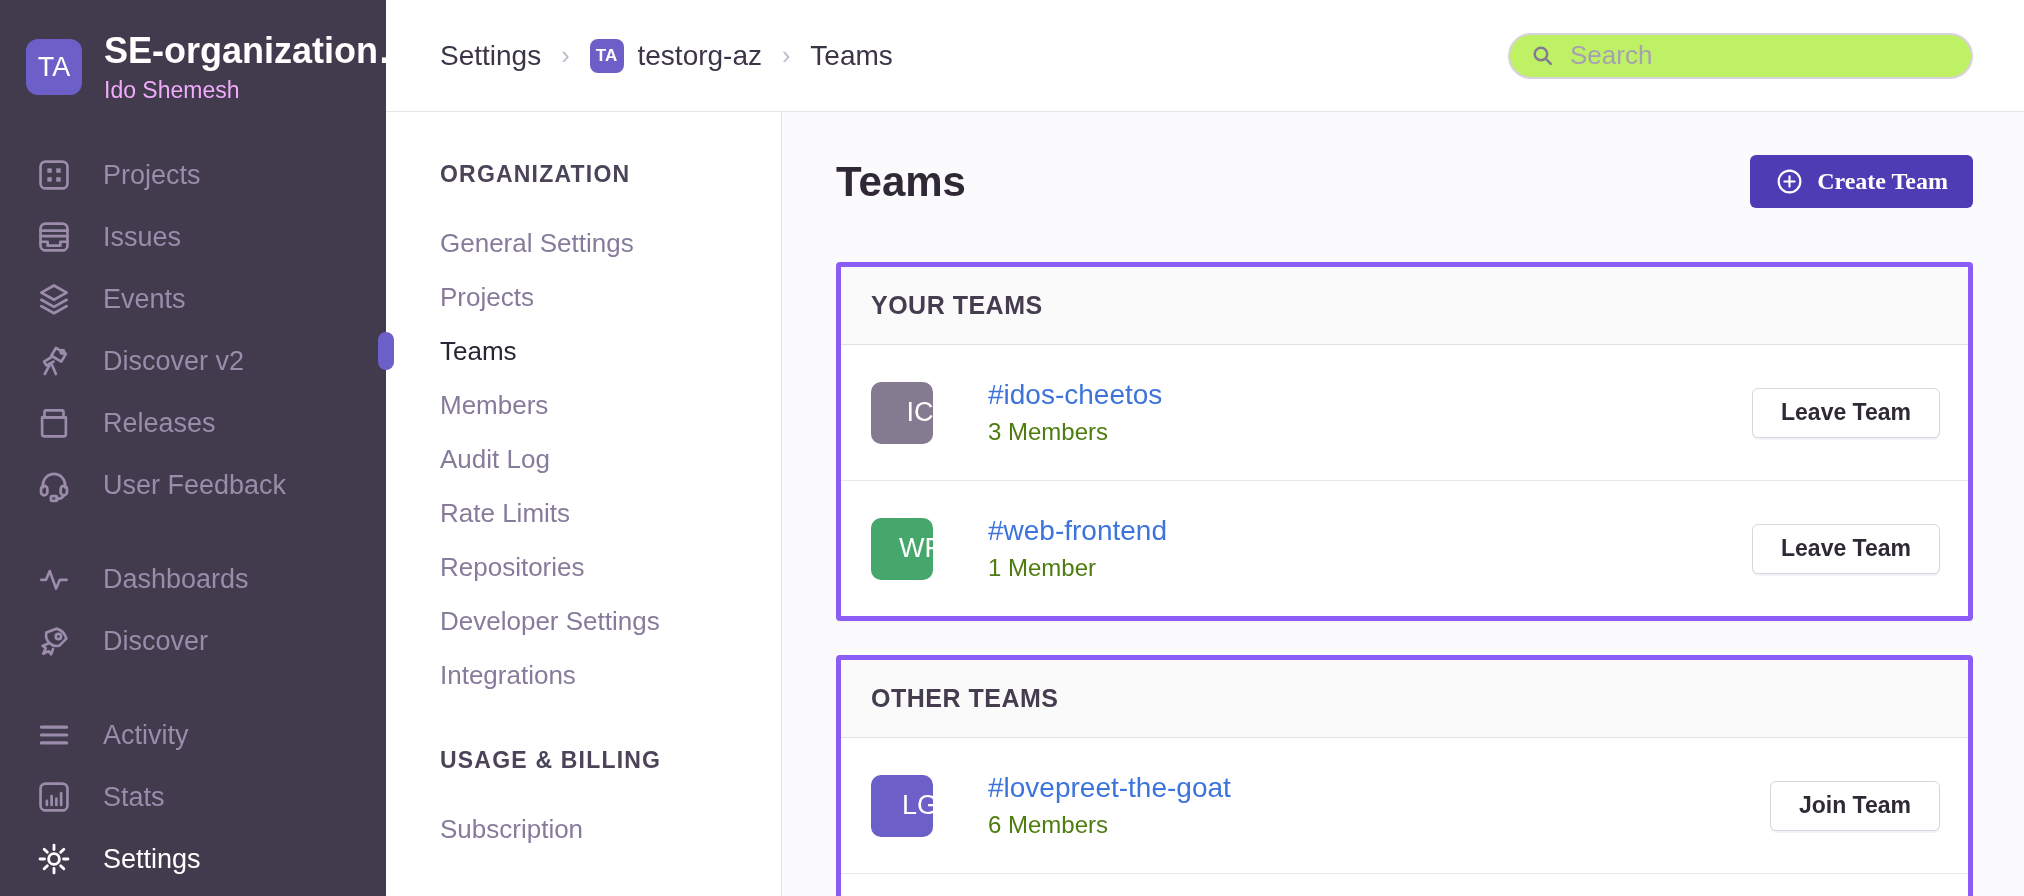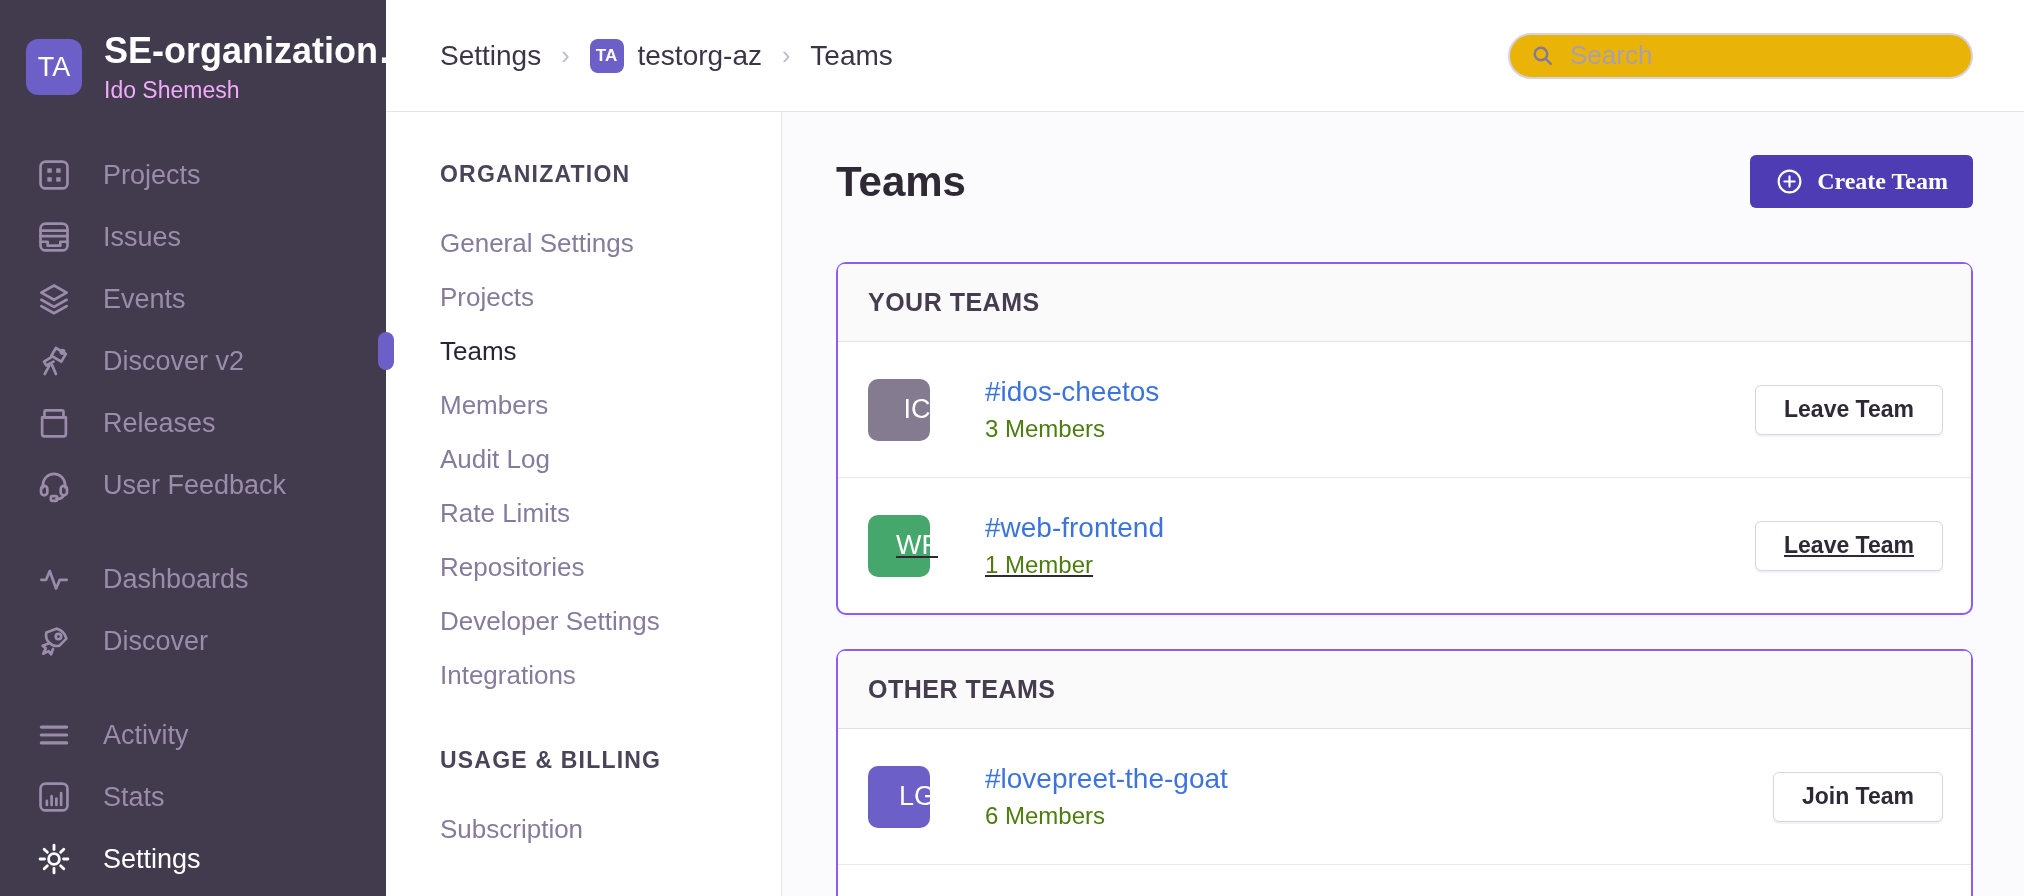--- a/index.html
+++ b/index.html
@@ -53,21 +53,21 @@
     width: 34px; height: 34px; border-radius: 8px; background: #6c5fc7;
     color: #fff; font-size: 17px; font-weight: 600;
     display: flex; align-items: center; justify-content: center;
   }
   .crumb-org { display: flex; align-items: center; gap: 14px; }
 
   .search {
     display: flex; align-items: center; gap: 15px;
     width: 465px; height: 46px;
     border: 2px solid #d8d1e0; border-radius: 24px;
-    padding: 0 20px; background: #eab308;
+    padding: 0 20px; background: #bef264;
   }
   .search svg { width: 25px; height: 25px; flex: none; }
   .search input { border: none; outline: none; font-size: 26px; color: #584f68; width: 100%; background: transparent; }
   .search input::placeholder { color: #a79fb2; }
 
   .content { flex: 1; display: flex; min-height: 0; }
 
   
   .settings-nav {
     width: 396px; min-width: 396px; background: #fff;
@@ -92,31 +92,31 @@
   .page-title { font-size: 42px; font-weight: 700; color: #2f2936; }
   .create-btn {
     display: flex; align-items: center; gap: 13px;
     background: #4e3cb5; color: #fff;
     font-family: Liberation Serif, serif;
     font-size: 24px; font-weight: 700;
     height: 53px; padding: 0 25px; border-radius: 6px; border: none; cursor: pointer;
   }
   .create-btn svg { width: 29px; height: 29px; }
 
-  .panel { background: #fff; border: 2px solid #8b5cf6; border-radius: 10px; box-shadow: 0 2px 0 rgba(45,0,85,0.02); }
+  .panel { background: #fff; border: 5px solid #8b5cf6; border-radius: 4px; box-shadow: 0 2px 0 rgba(45,0,85,0.02); }
   .panel + .panel { margin-top: 34px; }
   .panel-header {
     height: 78px; padding: 0 30px;
     display: flex; align-items: center;
     background: #fafafb; border-bottom: 1px solid #e3dfe8;
     border-radius: 6px 6px 0 0;
     font-size: 25px; font-weight: 700; color: #453d4f; letter-spacing: 0.5px;
   }
   .team-row { display: flex; align-items: center; padding: 34px 28px 34px 30px; }
-  .team-row + .team-row { border-top: 1px solid #eae6ef; text-decoration: underline; }
+  .team-row + .team-row { border-top: 1px solid #eae6ef; }
   .team-avatar {
     width: 62px; height: 62px; border-radius: 10px;
     color: #fff; font-size: 27px; font-weight: 500;
     display: flex; align-items: center; justify-content: center;
     margin-right: 25px; flex: none; padding-left: 36px;
   }
   .team-info { flex: 1; min-width: 0; margin-left: 30px; }
   .team-name { color: #3d74db; font-size: 28px; font-weight: 500; text-decoration: none; display: inline-block; margin-bottom: 7px; cursor: pointer; }
   .team-members { color: #4d7c0f; font-size: 24px; }
   .row-btn {

